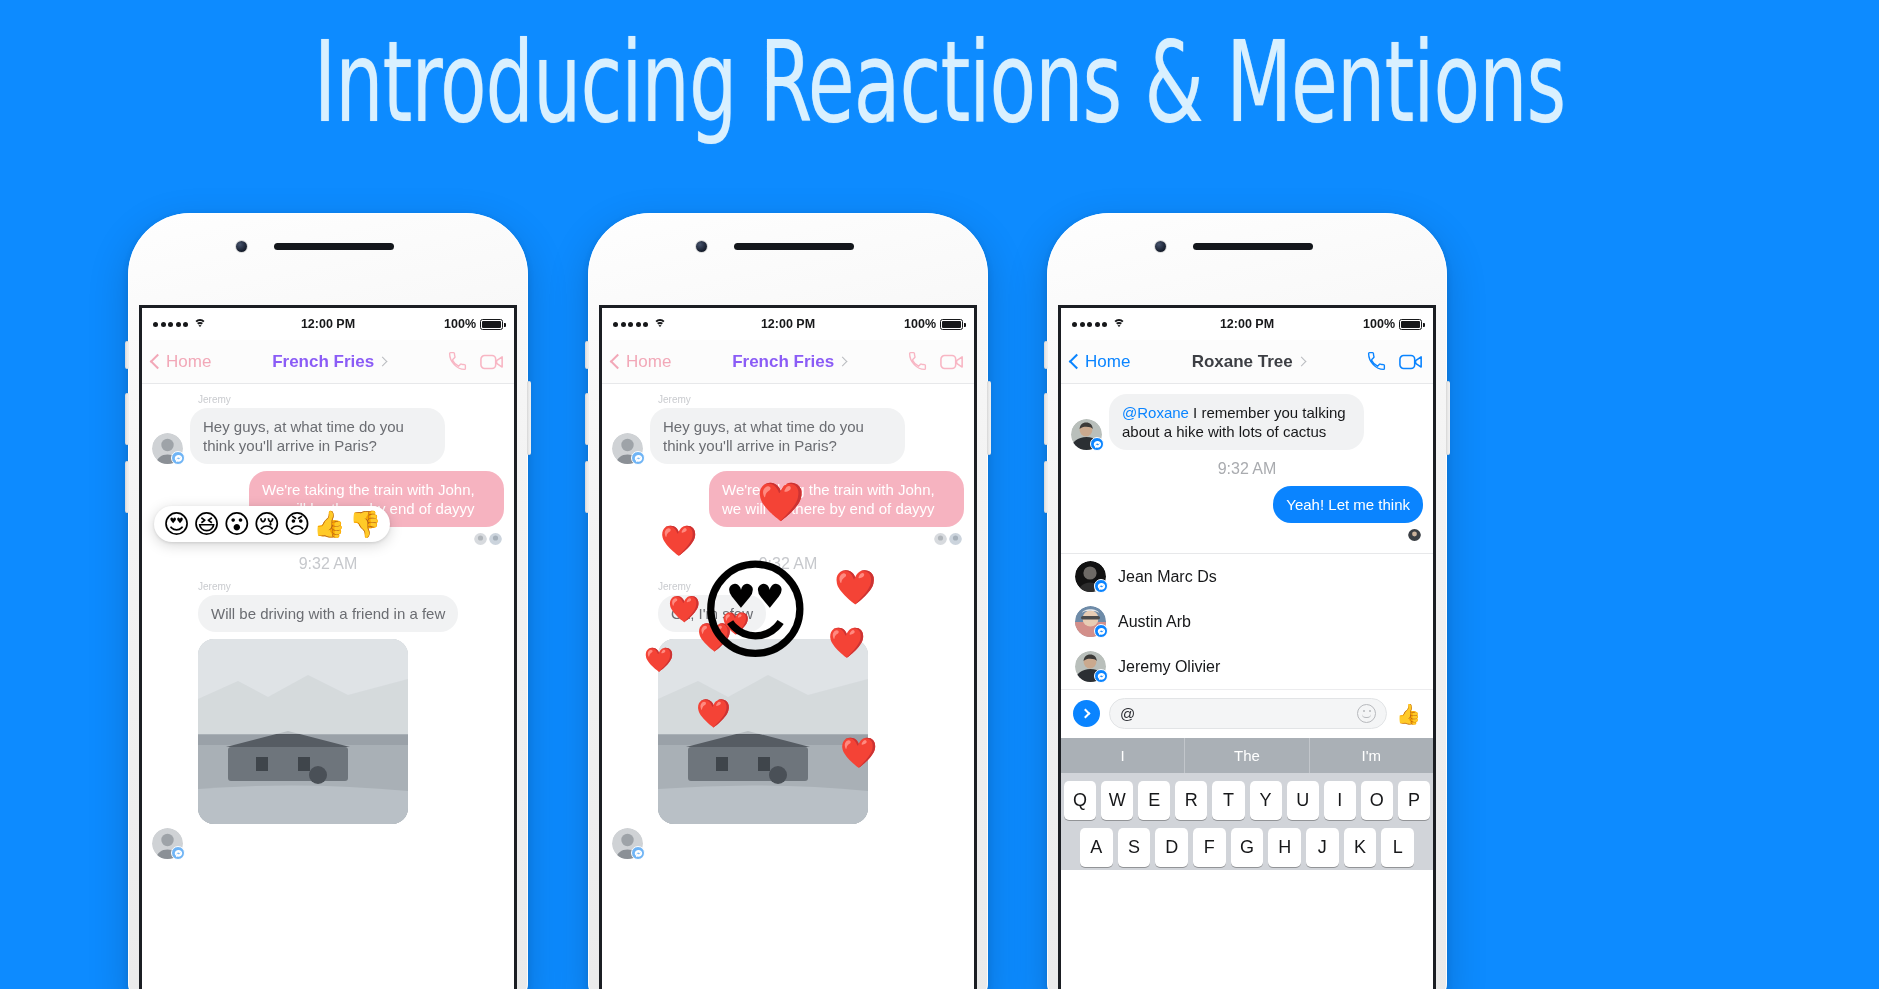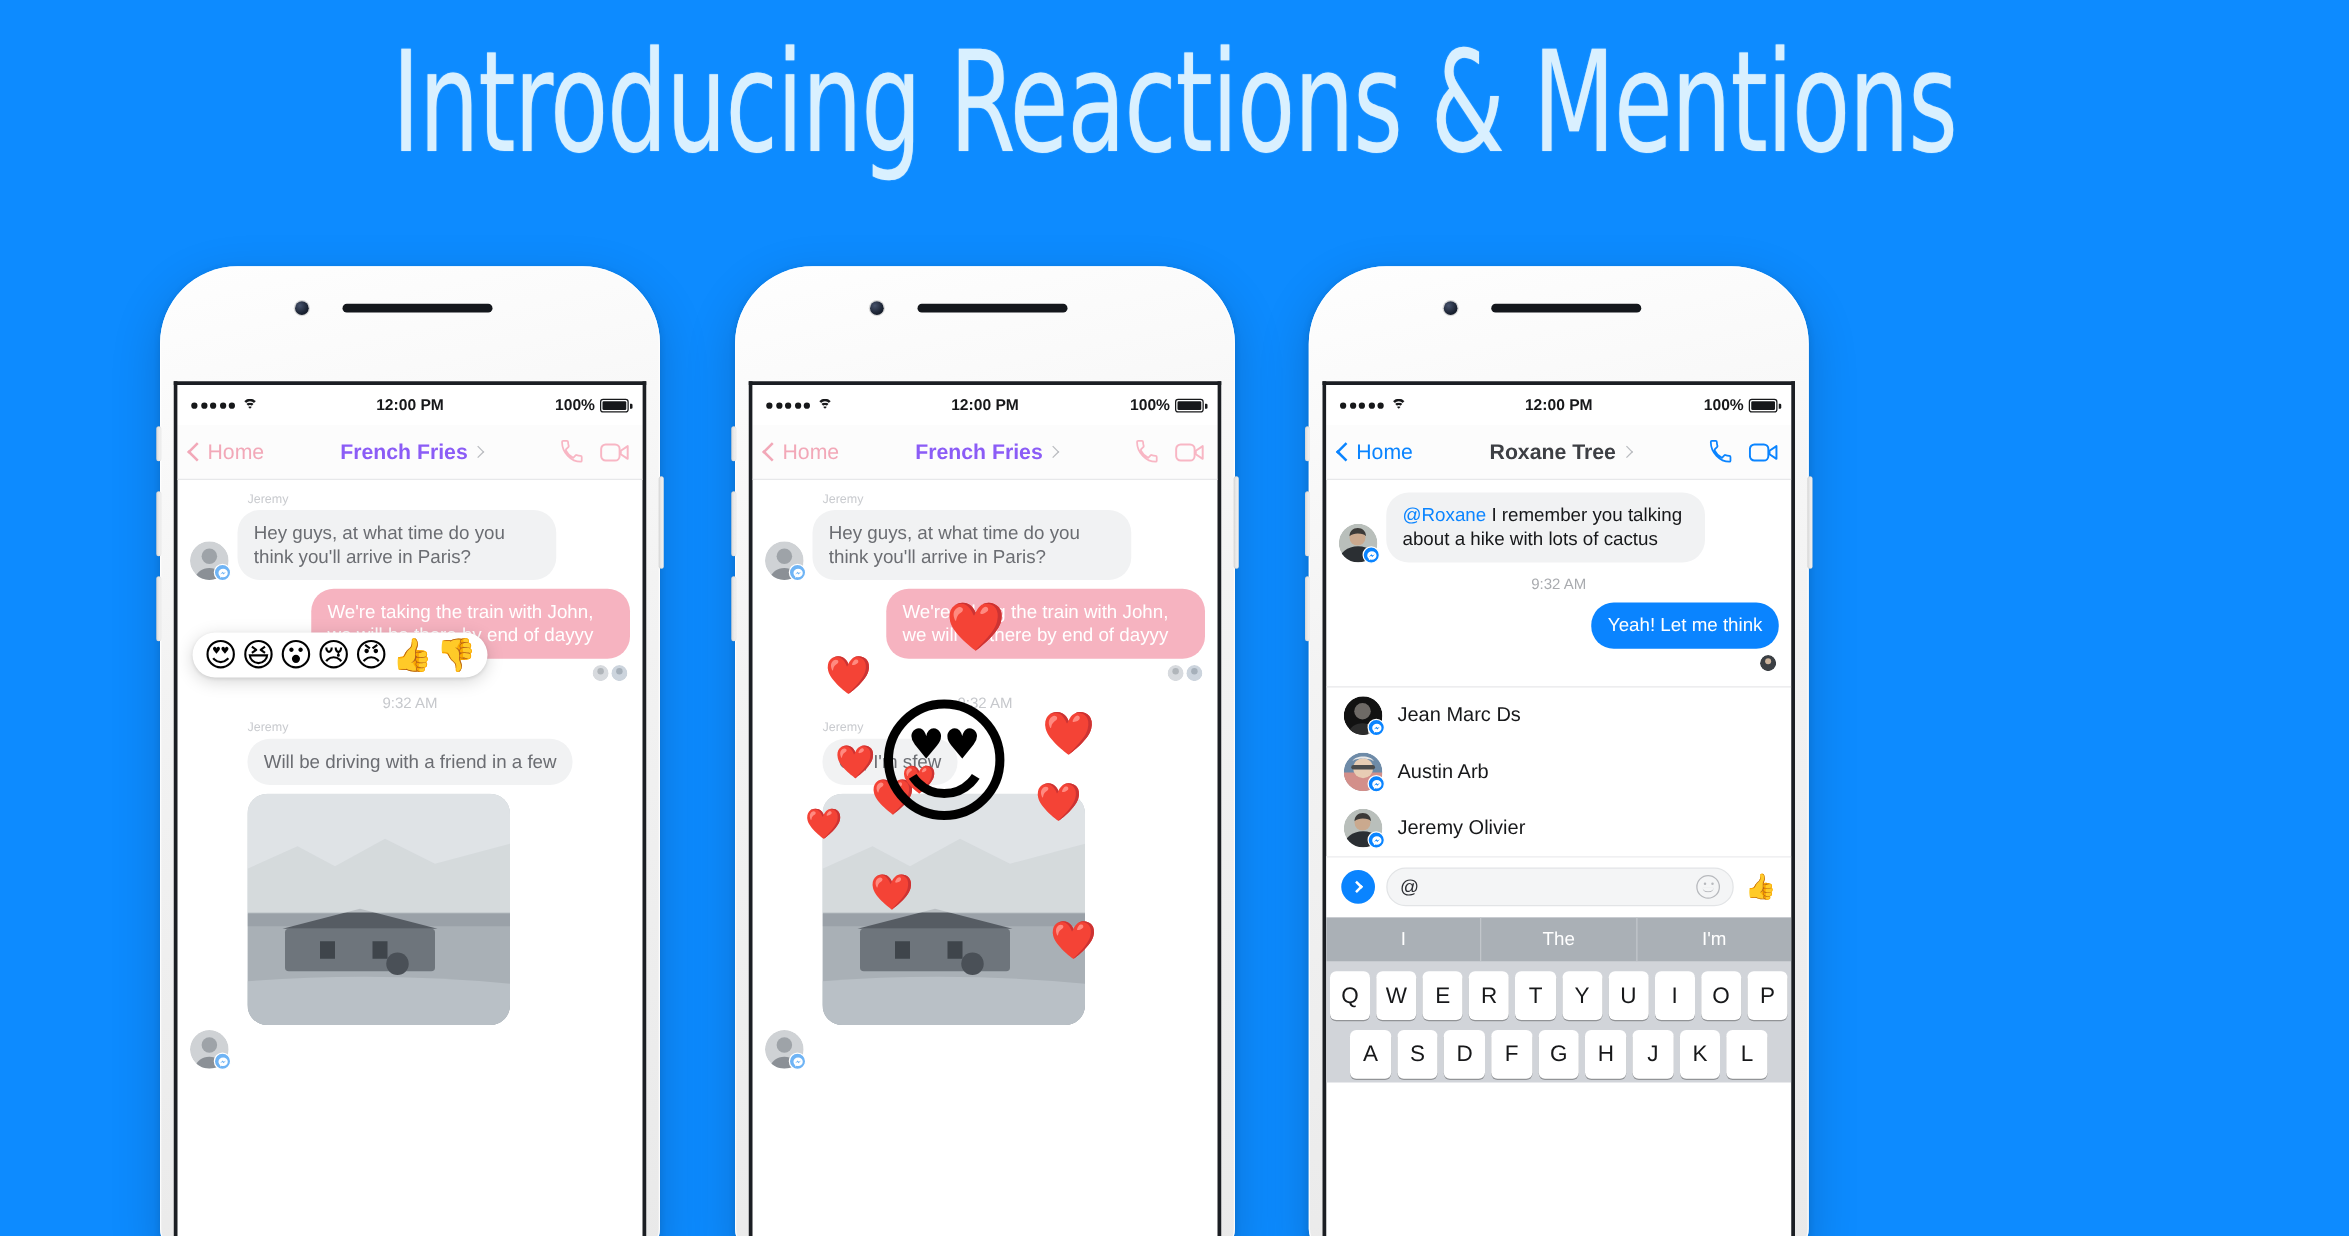--- a/index.html
+++ b/index.html
@@ -155,21 +155,21 @@
   .bubble {
     max-width: 255px; padding: 9px 13px; border-radius: 18px;
     font-size: 15px; line-height: 1.27;
   }
   .bubble.in  { background: #f1f2f3; color: #6b6d72; }
   .bubble.out { background: #f6b3c0; color: #ffffff; }
   .theme-blue .bubble.in  { background: #f1f2f3; color: #17181a; }
   .theme-blue .bubble.out { background: #0a84ff; color: #ffffff; }
   .mention { color: #0a84ff; }
 
-  .timestamp { text-align: center; font-size: 12px; color: #c6c8cc; margin: 10px 0 8px; }
+  .timestamp { text-align: center; font-size: 16px; color: #c6c8cc; margin: 10px 0 8px; }
   .theme-blue .timestamp { color: #a9abaf; }
 
   .seen-row { display: flex; justify-content: flex-end; gap: 2px; padding-right: 2px; margin-top: -2px; }
   .seen-dot { width: 13px; height: 13px; border-radius: 50%; overflow:hidden; }
 
   
   .reaction-bar {
     position: absolute; left: 12px; top: 198px; z-index: 14;
     display: flex; align-items: center; gap: 3px;
     background: #fff; border-radius: 26px;

